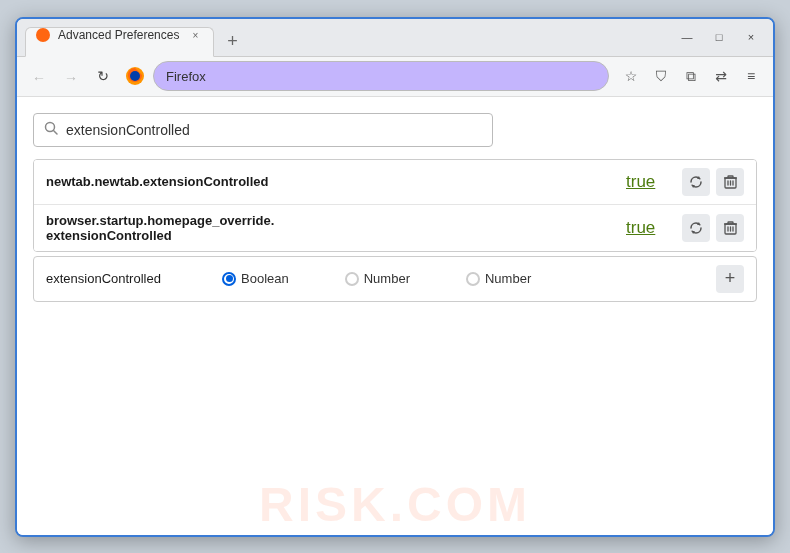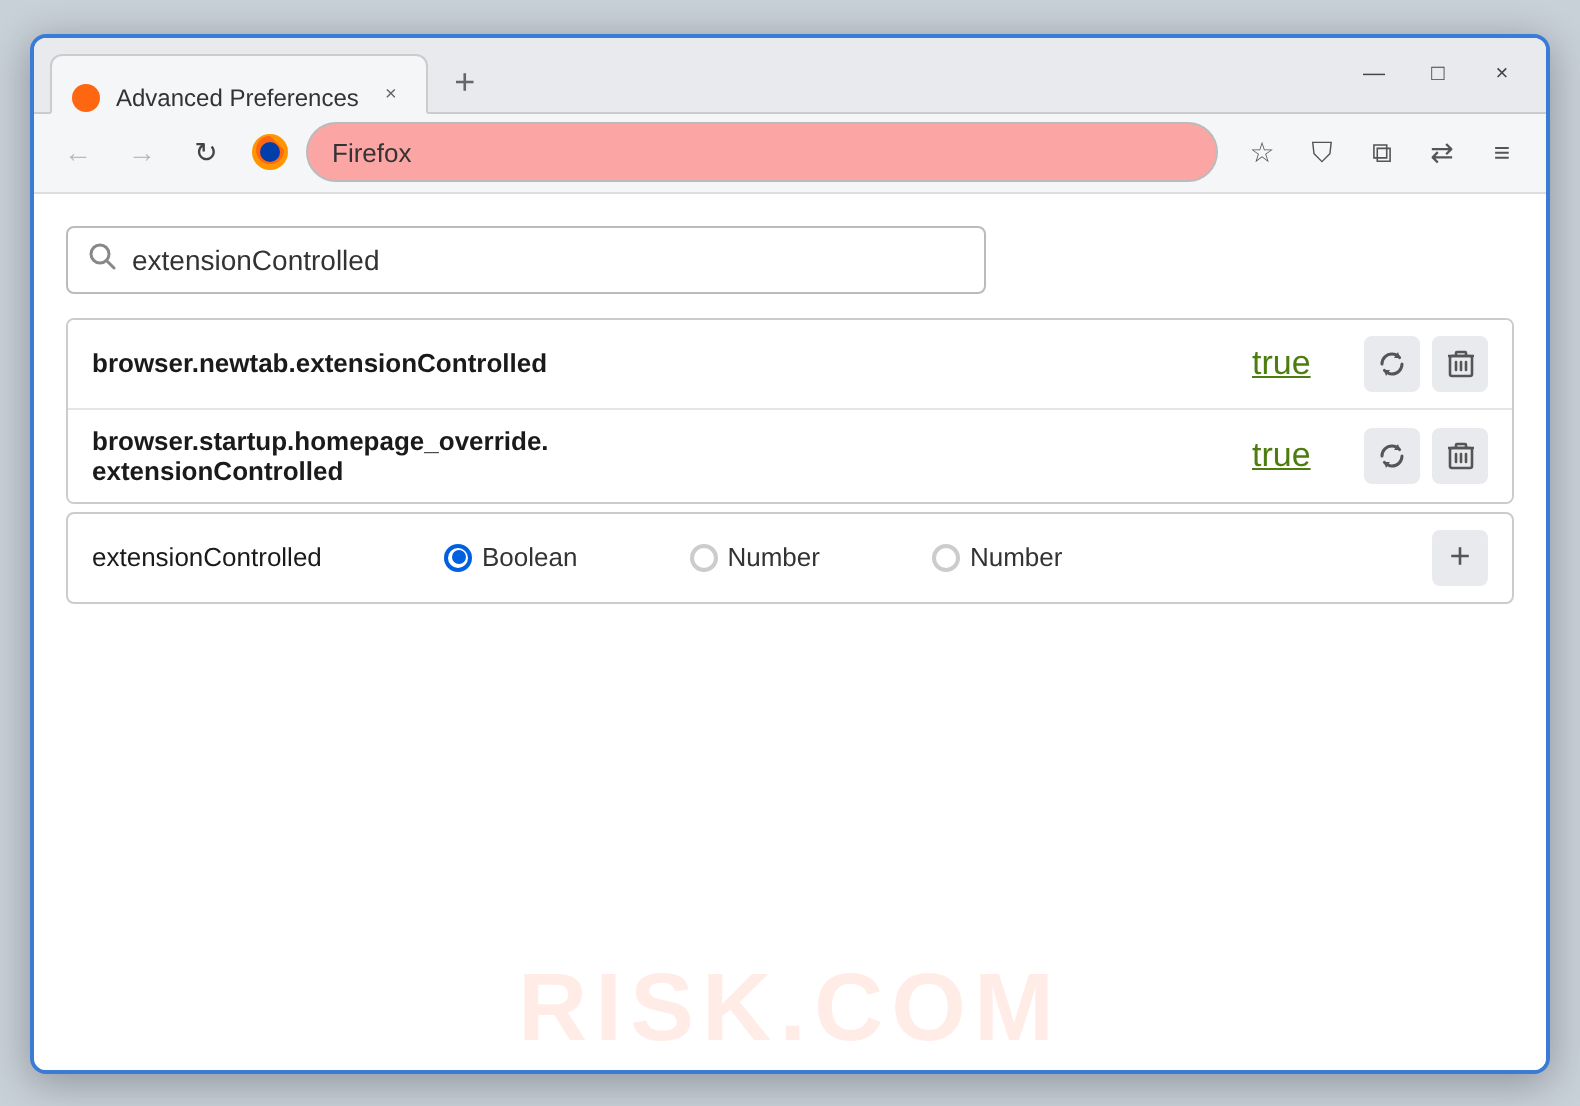--- a/index.html
+++ b/index.html
@@ -41,21 +41,21 @@
       height: 100%;
     }
     .tab-active {
       background: #f5f6f7;
       border: 1px solid #ccc;
       border-bottom: 1px solid #f5f6f7;
       border-radius: 6px 6px 0 0;
       padding: 0 10px;
       height: 30px;
       display: flex;
-      align-items: flex-end;
+      align-items: flex-start;
       gap: 8px;
       font-size: 12px;
       color: #333;
       margin-bottom: -1px;
       min-width: 180px;
     }
     .tab-favicon {
       width: 14px;
       height: 14px;
       background: #ff6611;
@@ -139,21 +139,21 @@
     .firefox-logo {
       width: 20px;
       height: 20px;
       margin: 0 4px;
       flex-shrink: 0;
     }
     .address-bar {
       flex: 1;
       display: flex;
       align-items: center;
-      background: #fca5a5;
+      background: #c4b5fd;
       border: 1px solid #bbb;
       border-radius: 20px;
       padding: 0 12px;
       height: 30px;
       gap: 6px;
     }
     .address-text {
       font-size: 13px;
       color: #333;
       flex: 1;
@@ -415,21 +415,21 @@
             <line x1="9.5" y1="9.5" x2="13" y2="13" stroke="#888" stroke-width="1.5" stroke-linecap="round"></line>
           </svg>
         </span>
         <input type="text" value="extensionControlled" style="">
       </div>
     </div>
 
     <div class="prefs-table">
 
       <div class="pref-row">
-        <span class="pref-name">browser.newtab.extensionControlled</span>
+        <span class="pref-name">newtab.newtab.extensionControlled</span>
         <span class="pref-value">true</span>
         <div class="pref-actions">
           <button class="pref-action-btn" title="Reset">
             <svg width="14" height="14" viewBox="0 0 14 14" fill="none" xmlns="http://www.w3.org/2000/svg">
               <path d="M2 7 C2 4.2 4.2 2 7 2 C8.5 2 9.9 2.7 10.8 3.8" stroke="#555" stroke-width="1.5" stroke-linecap="round" fill="none"></path>
               <path d="M12 7 C12 9.8 9.8 12 7 12 C5.5 12 4.1 11.3 3.2 10.2" stroke="#555" stroke-width="1.5" stroke-linecap="round" fill="none"></path>
               <polyline points="10,1 11,4 8,4" fill="#555"></polyline>
               <polyline points="4,13 3,10 6,10" fill="#555"></polyline>
             </svg>
           </button>

